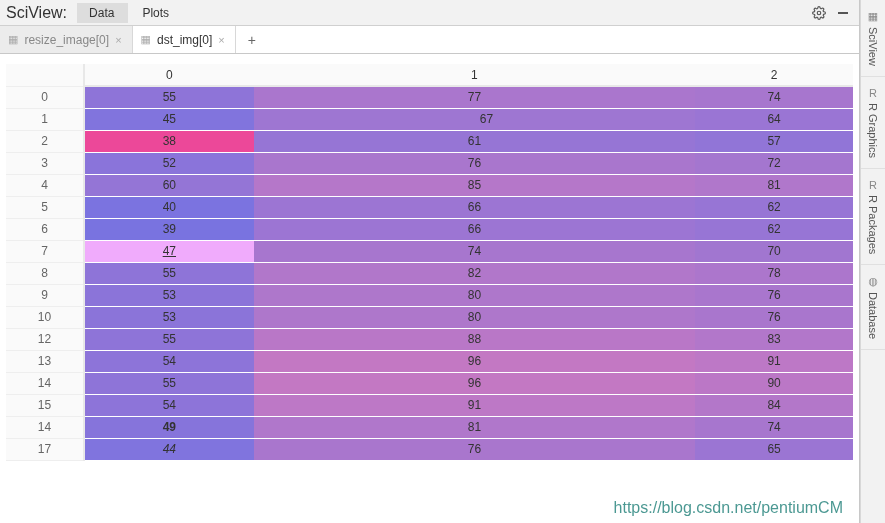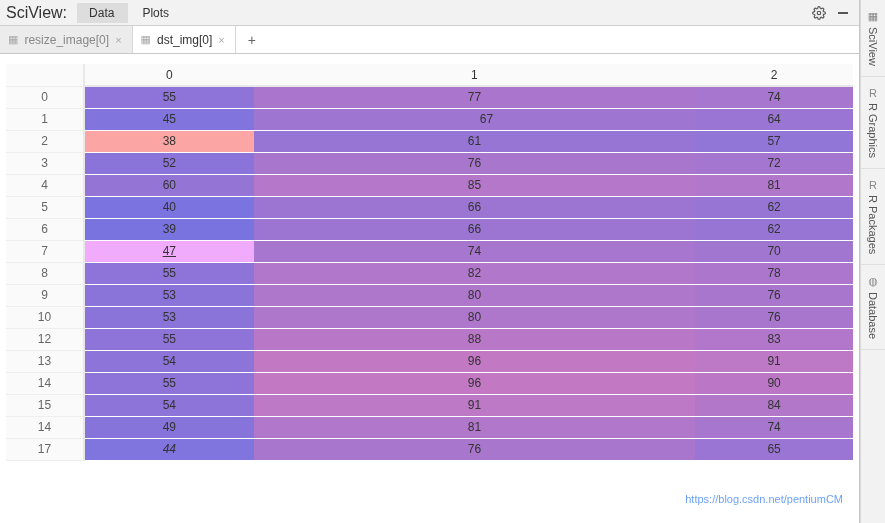--- a/index.html
+++ b/index.html
@@ -23,21 +23,21 @@
     .add-tab { display: flex; align-items: center; justify-content: center; width: 32px; color: #666; font-size: 14px; cursor: pointer; }
     
     .content { flex: 1; background: #fff; padding: 10px 6px 0 6px; overflow: hidden; position: relative; }
     .data-table { width: 100%; border-collapse: collapse; font-size: 12px; }
     .data-table th, .data-table td { height: 22px; text-align: center; color: #333; }
     .data-table .idx-col { width: 78px; background: #fafafa; color: #666; border-right: 2px solid #e8e8e8; border-bottom: 1px solid #eee; }
     .data-table thead th { background: #fafafa; color: #333; font-weight: normal; border-bottom: 2px solid #e8e8e8; }
     .data-table thead .idx-col { background: #fafafa; }
     .data-table td.cell { border-bottom: 1px solid #fff; }
     
-    .watermark { position: absolute; bottom: 18px; right: 16px; font-size: 11px; color: #3b82f6; opacity: 0.75; pointer-events: none; }
+    .watermark { position: absolute; bottom: 6px; right: 16px; font-size: 16px; color: #0f766e; opacity: 0.75; pointer-events: none; }
     
     .right-rail { width: 25px; background: #f2f2f2; display: flex; flex-direction: column; border-left: 1px solid #d8d8d8; }
     .rail-item { writing-mode: vertical-rl; text-orientation: mixed; font-size: 11px; color: #555; padding: 10px 4px; display: flex; align-items: center; gap: 4px; border-bottom: 1px solid #e0e0e0; cursor: pointer; }
     .rail-item .ricon { writing-mode: horizontal-tb; font-size: 11px; color: #888; }
   </style>
 </head>
 <body>
 
 <div class="main-area">
   <div class="top-bar">
@@ -90,21 +90,21 @@
             <td class="cell" style="background: rgb(167, 118, 206);">74</td>
           </tr>
           <tr>
             <td class="idx-col">1</td>
             <td class="cell" style="background: rgb(129, 116, 221);">45</td>
             <td class="cell" style="background: rgb(158, 118, 210); padding-left: 24px;">67</td>
             <td class="cell" style="background: rgb(154, 117, 212);">64</td>
           </tr>
           <tr>
             <td class="idx-col">2</td>
-            <td class="cell" style="background: #fca5a5; margin-left: 8px;">38</td>
+            <td class="cell" style="background: #ec4899; margin-left: 8px;">38</td>
             <td class="cell" style="background: rgb(150, 117, 213);">61</td>
             <td class="cell" style="background: rgb(145, 117, 215);">57</td>
           </tr>
           <tr>
             <td class="idx-col">3</td>
             <td class="cell" style="background: rgb(138, 116, 218);">52</td>
             <td class="cell" style="background: rgb(169, 118, 205);">76</td>
             <td class="cell" style="background: rgb(164, 118, 207);">72</td>
           </tr>
           <tr>
@@ -168,21 +168,21 @@
             <td class="cell" style="background: rgb(187, 119, 198);">90</td>
           </tr>
           <tr>
             <td class="idx-col">15</td>
             <td class="cell" style="background: rgb(141, 116, 217);">54</td>
             <td class="cell" style="background: rgb(189, 120, 198);">91</td>
             <td class="cell" style="background: rgb(179, 119, 201);">84</td>
           </tr>
           <tr>
             <td class="idx-col">14</td>
-            <td class="cell" style="background: rgb(134, 116, 219);">49</td>
+            <td class="cell" style="background: rgb(134, 116, 219); font-weight: bold;">49</td>
             <td class="cell" style="background: rgb(176, 119, 203);">81</td>
             <td class="cell" style="background: rgb(167, 118, 206);">74</td>
           </tr>
           <tr>
             <td class="idx-col">17</td>
             <td class="cell" style="background: rgb(128, 116, 222); font-style: italic;">44</td>
             <td class="cell" style="background: rgb(169, 118, 205);">76</td>
             <td class="cell" style="background: rgb(155, 117, 211);">65</td>
           </tr>
         </tbody>

